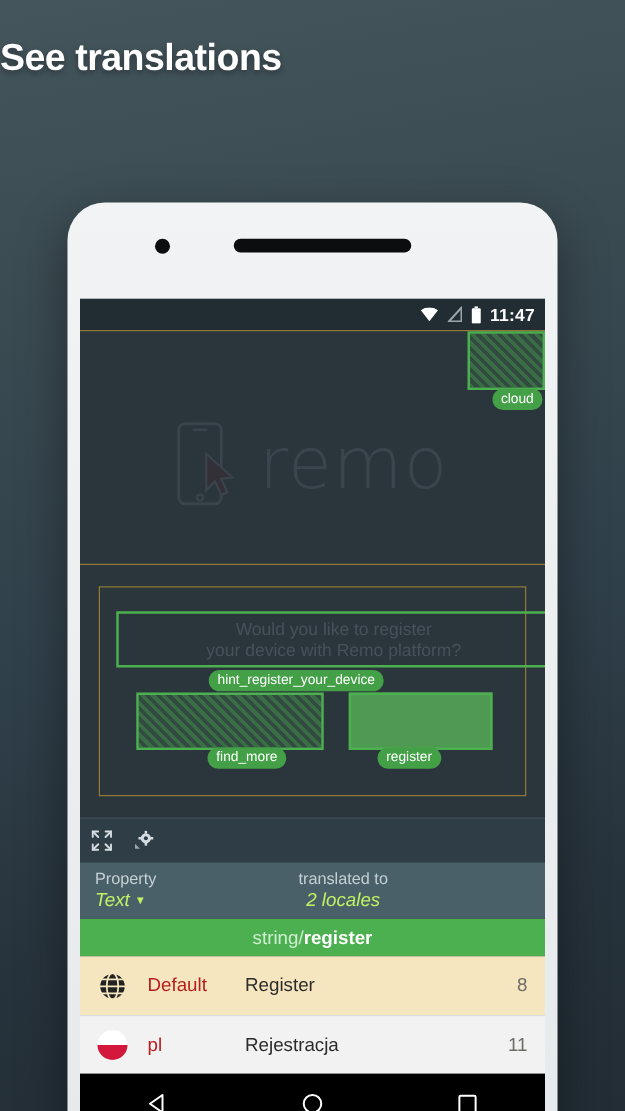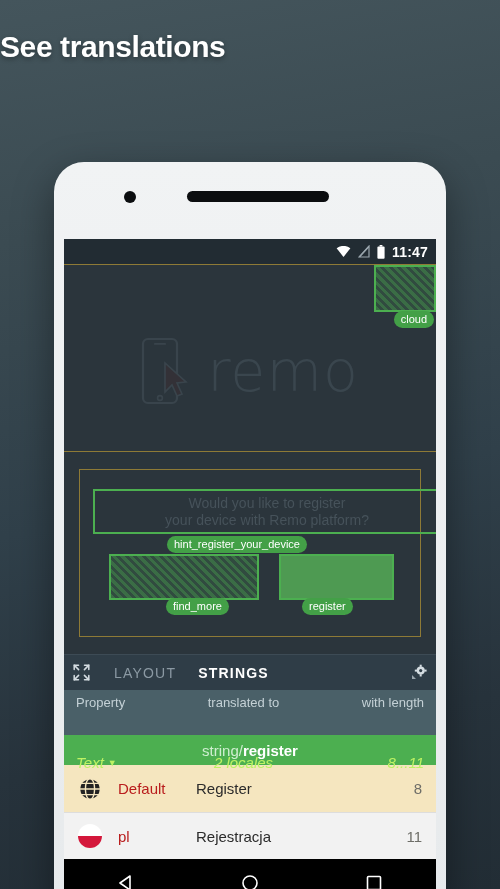--- a/index.html
+++ b/index.html
@@ -127,21 +127,21 @@
   .tab { font-size:14px; letter-spacing:1.2px; }
   .tab.dim { color:#8b99a3; }
   .tab.active { color:#ffffff; font-weight:bold; }
 
   
   .thead {
     position:relative; height:45px; background:#4a6068;
     padding:4px 12px 0 12px;
     display:flex; align-items:flex-start; justify-content:space-between;
   }
-  .th-col { display:flex; flex-direction:column;gap:42px; }
+  .th-col { display:flex; flex-direction:column; }
   .th-col.c2 { align-items:center; flex:1; }
   .th-col.c3 { align-items:flex-end; }
   .th-top { color:#c4d1d6; font-size:13px; line-height:17px; }
   .th-bot { color:#bef264; font-size:15px; line-height:20px;font-style:italic; }
   .caret { font-size:9px; margin-left:4px; position:relative; top:-2px; }
 
   
   .strbar {
     height:30px; background:#4caf50; display:flex;
     align-items:center; justify-content:center;
@@ -245,24 +245,20 @@
               <path d="M2.4 2.4 L6.6 6.6"></path>
             <path d="M12.5 2.2 L16.8 2.2 L16.8 6.5"></path>
               <path d="M16.6 2.4 L12.4 6.6"></path>
             <path d="M6.5 16.8 L2.2 16.8 L2.2 12.5"></path>
               <path d="M2.4 16.6 L6.6 12.4"></path>
             <path d="M12.5 16.8 L16.8 16.8 L16.8 12.5"></path>
               <path d="M16.6 16.6 L12.4 12.4"></path>
           </g>
         </svg>
       </div>
-      <div class="tabs">
-        <span class="tab dim">LAYOUT</span>
-        <span class="tab active">STRINGS</span>
-      </div>
       <div class="tb-icon">
         <svg width="20" height="20" viewBox="0 0 20 20">
           <path d="M3 16 L3 12 L7 16 Z" fill="#9aa6ad"></path>
           <g transform="translate(11.7,7.6)">
             <circle r="4.1" fill="#d5dde2"></circle>
             <circle r="1.6" fill="#2f3d47"></circle>
             <g fill="#d5dde2">
               <rect x="-1" y="-5.9" width="2" height="2.2"></rect>
               <rect x="-1" y="3.7" width="2" height="2.2"></rect>
               <rect x="-5.9" y="-1" width="2.2" height="2"></rect>
@@ -275,24 +271,20 @@
 
     <div class="thead">
       <div class="th-col c1">
         <span class="th-top">Property</span>
         <span class="th-bot"><span>Text</span><span class="caret">▼</span></span>
       </div>
       <div class="th-col c2">
         <span class="th-top">translated to</span>
         <span class="th-bot">2 locales</span>
       </div>
-      <div class="th-col c3">
-        <span class="th-top">with length</span>
-        <span class="th-bot">8...11</span>
-      </div>
     </div>
 
     <div class="strbar">
       <span class="pre">string/</span>
       <span class="post">register</span>
     </div>
 
     <div class="lrow default">
       <div class="flagwrap">
         <svg class="globe" viewBox="0 0 24 24">

